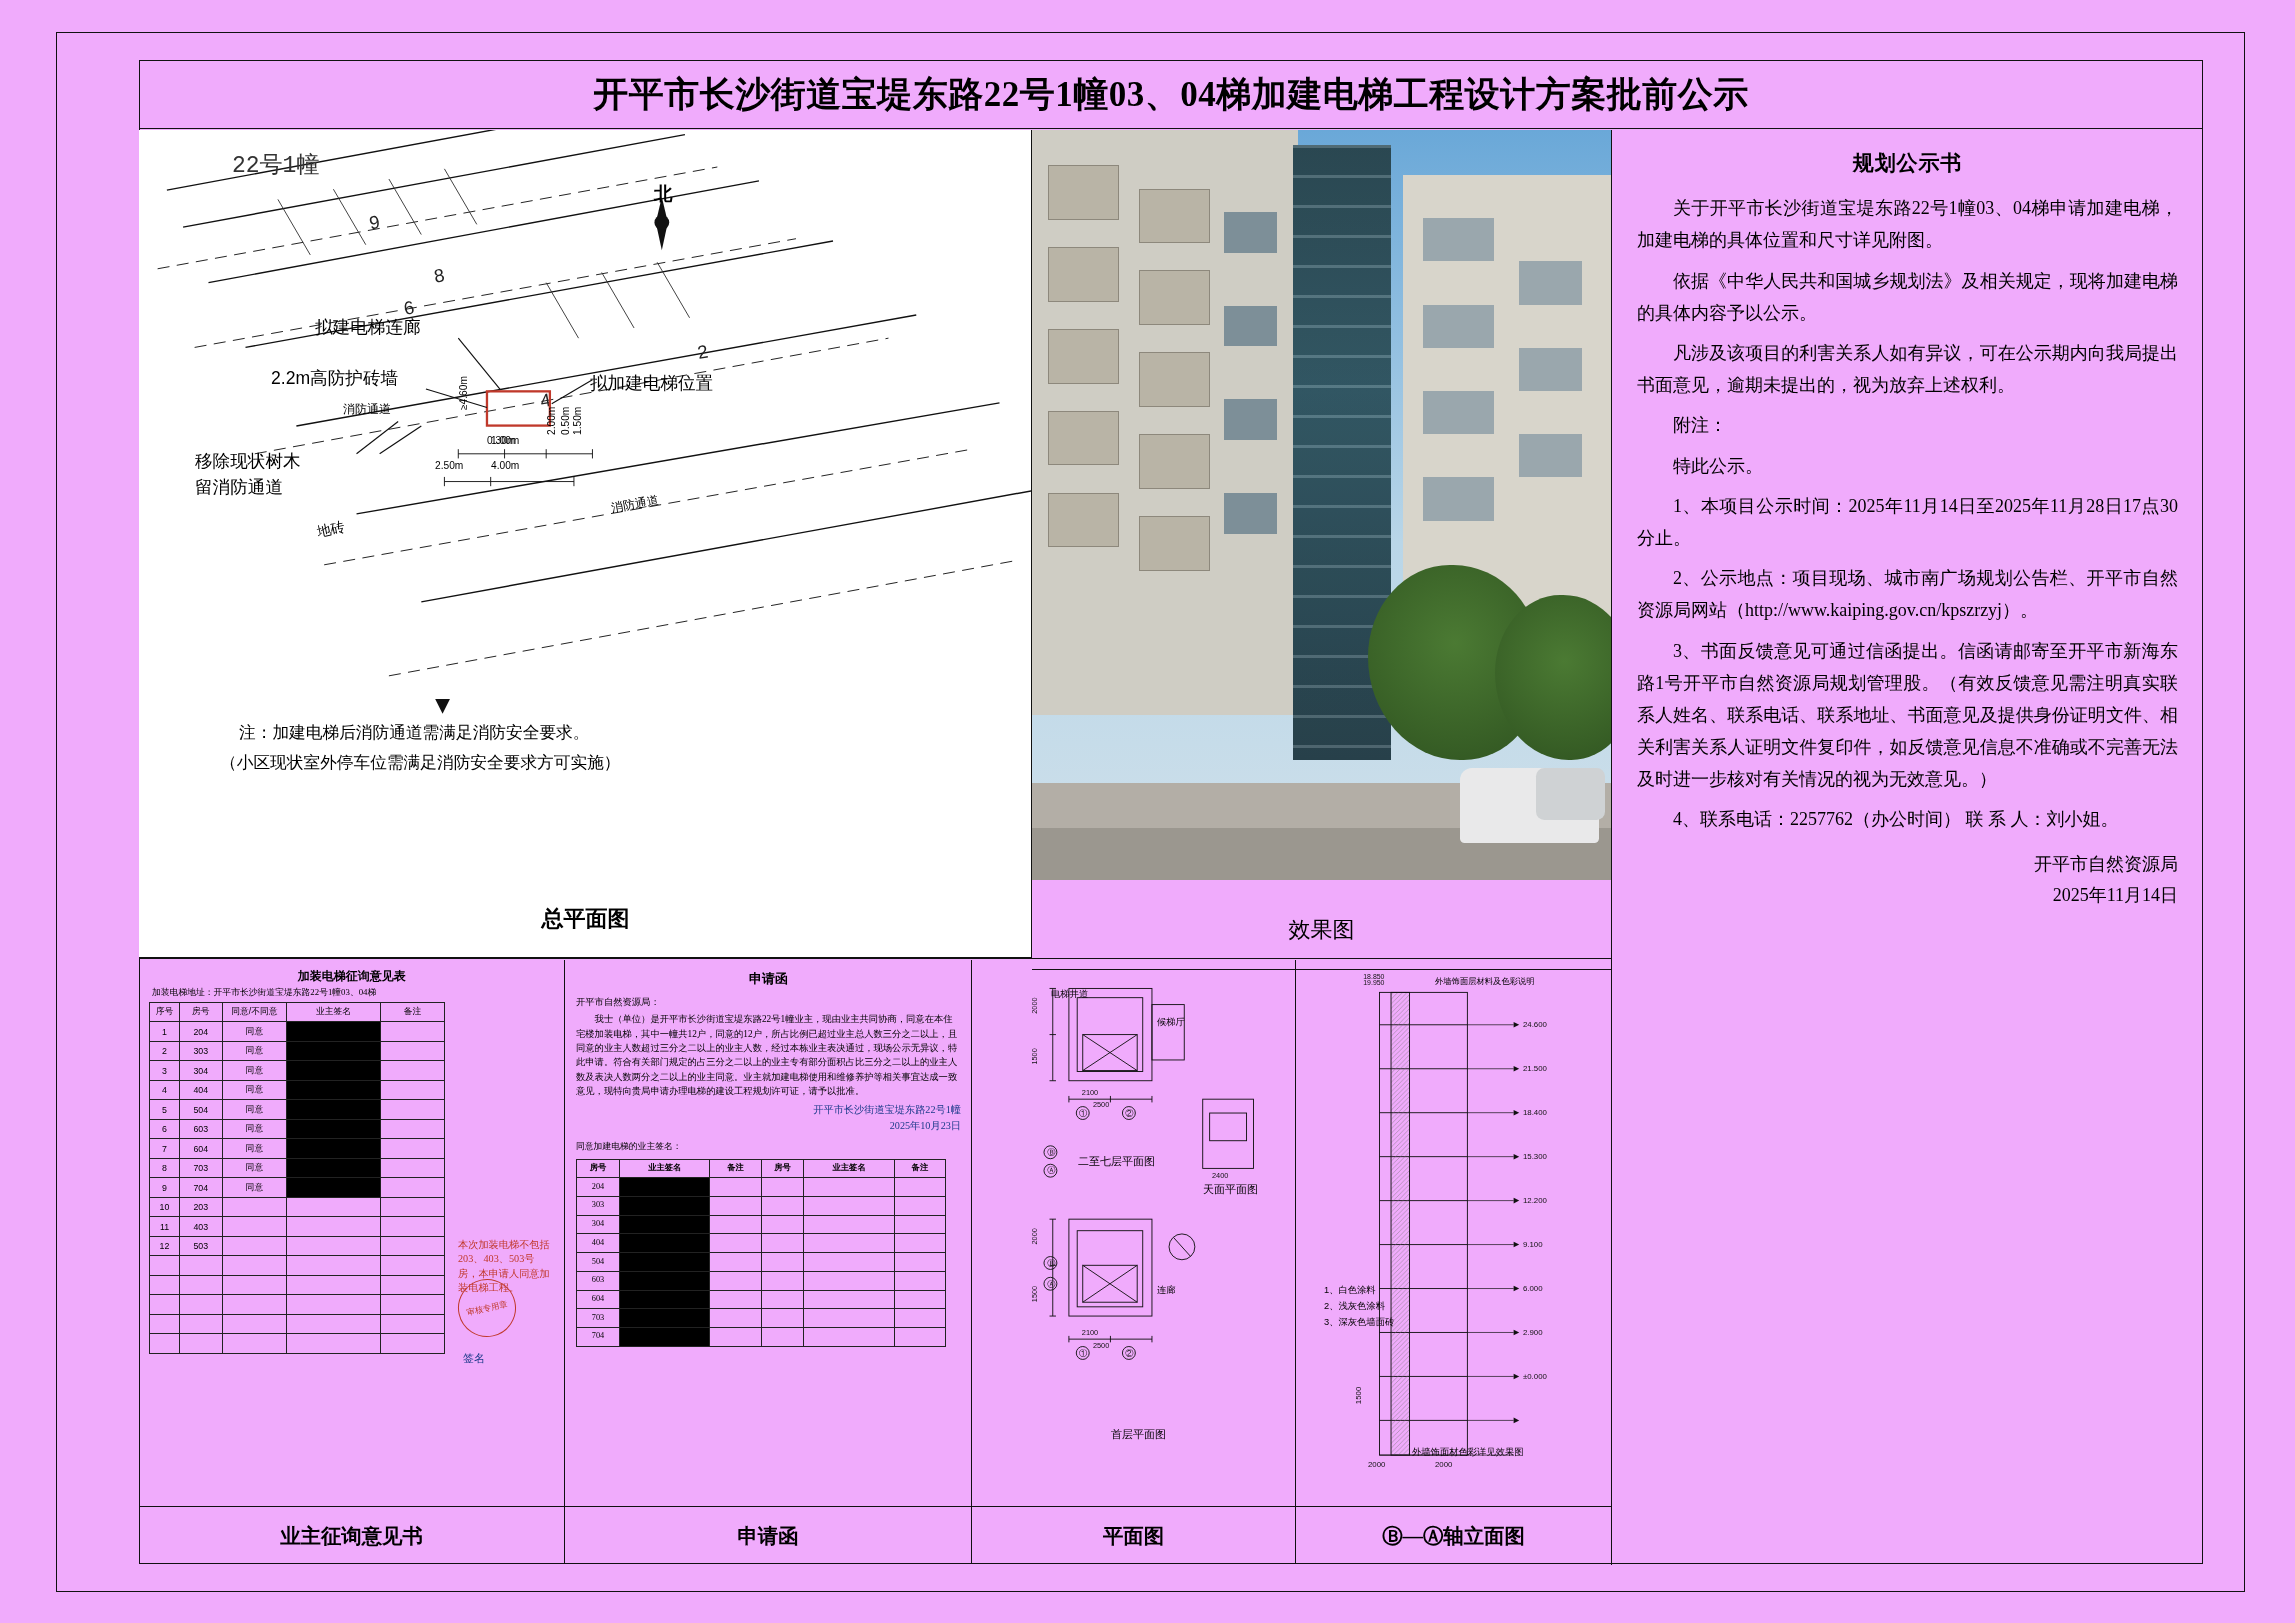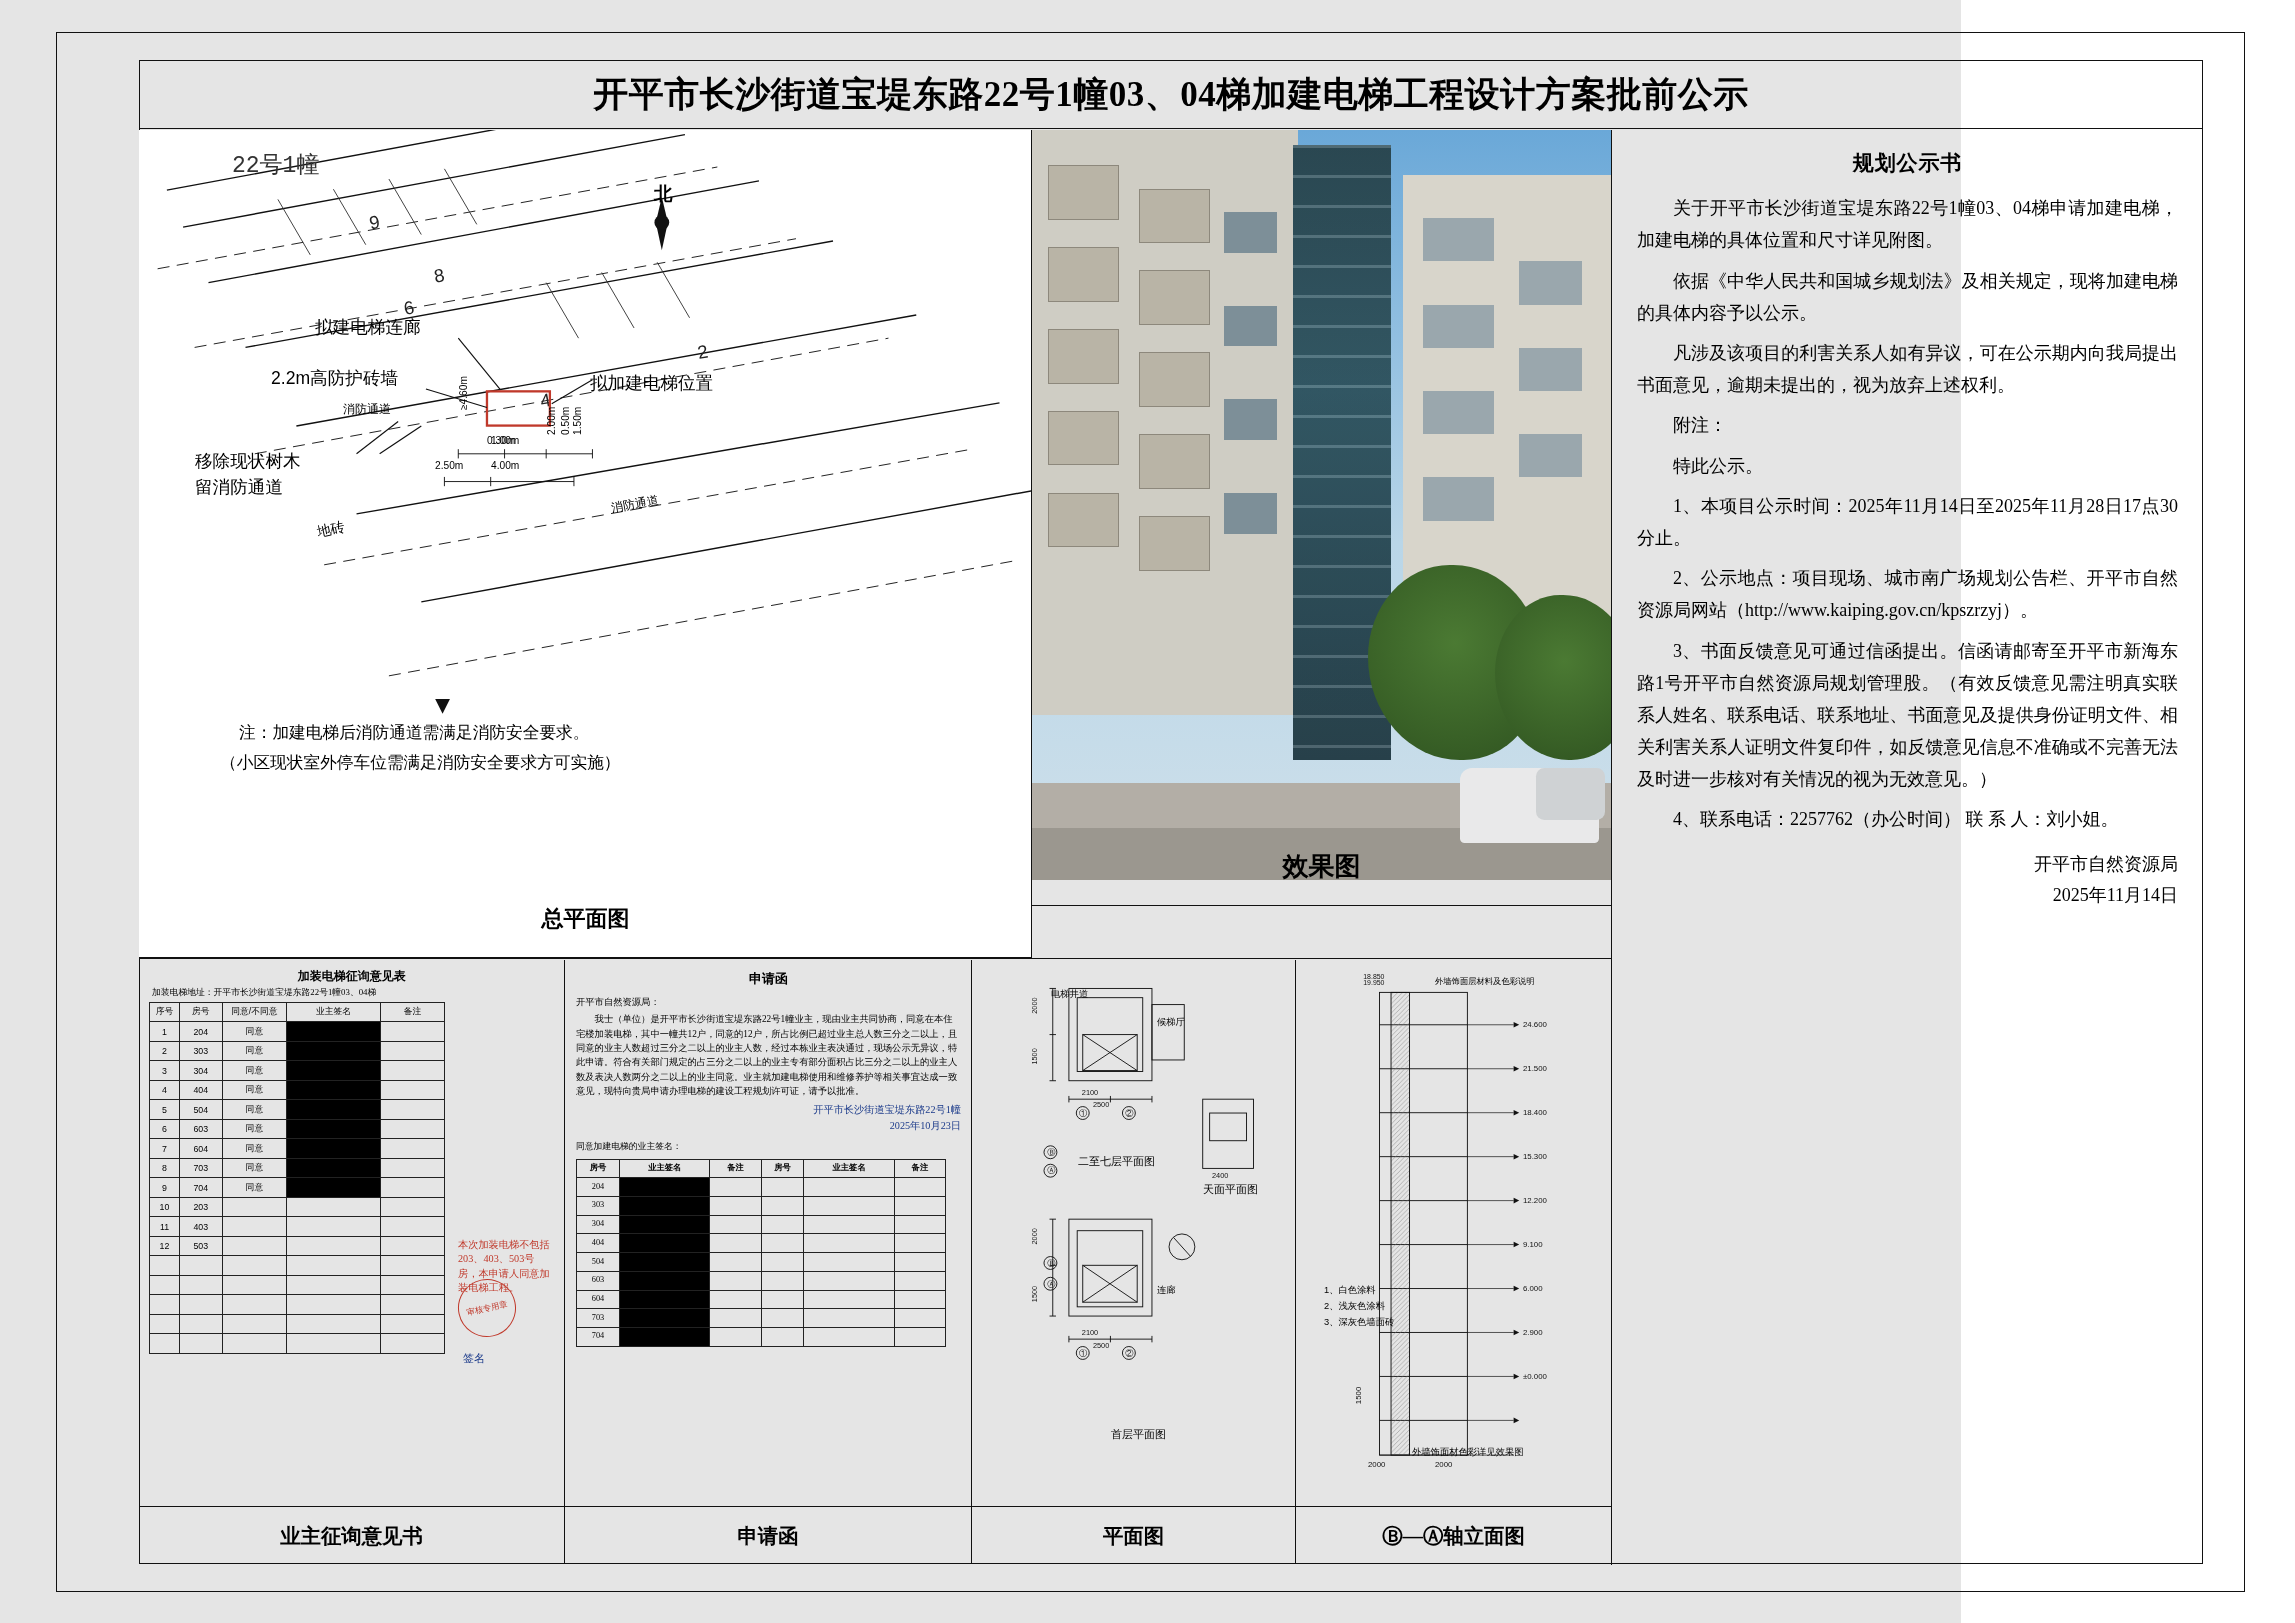--- a/index.html
+++ b/index.html
@@ -7,23 +7,23 @@
     margin: 0;
     padding: 0;
     background: #ffffff;
   }
   body {
     font-family: "Liberation Serif", "DejaVu Serif", serif;
     color: #000;
   }
   .page {
     position: relative;
-    width: 1961px;
+    width: 2295px;
     height: 1623px;
-    background: #e5e5e5;
+    background: #f0abfc;
     box-sizing: border-box;
   }
   
   .outer-frame {
     position: absolute;
     left: 56px;
     top: 32px;
     width: 2189px;
     height: 1560px;
     border: 1.4px solid #111;
@@ -120,28 +120,28 @@
     top: 130px;
     width: 579px;
     height: 750px;
     overflow: hidden;
     border-bottom: 0;
     box-sizing: border-box;
   }
   .photo-caption {
     position: absolute;
     left: 1032px;
-    top: 827px;
+    top: 891px;
     width: 579px;
     height: 79px;
     display: flex;
     align-items: center;
     justify-content: center;
-    font-size: 26px;
-    font-weight: bold;
+    font-size: 22px;
+    font-weight: normal;
     border-bottom: 1.4px solid #111;
     box-sizing: border-box;
   }
   .hline-under-plan {
     position: absolute;
     left: 139px;
     top: 958px;
     width: 1472px;
     height: 0;
     border-top: 1.9px solid #111;

